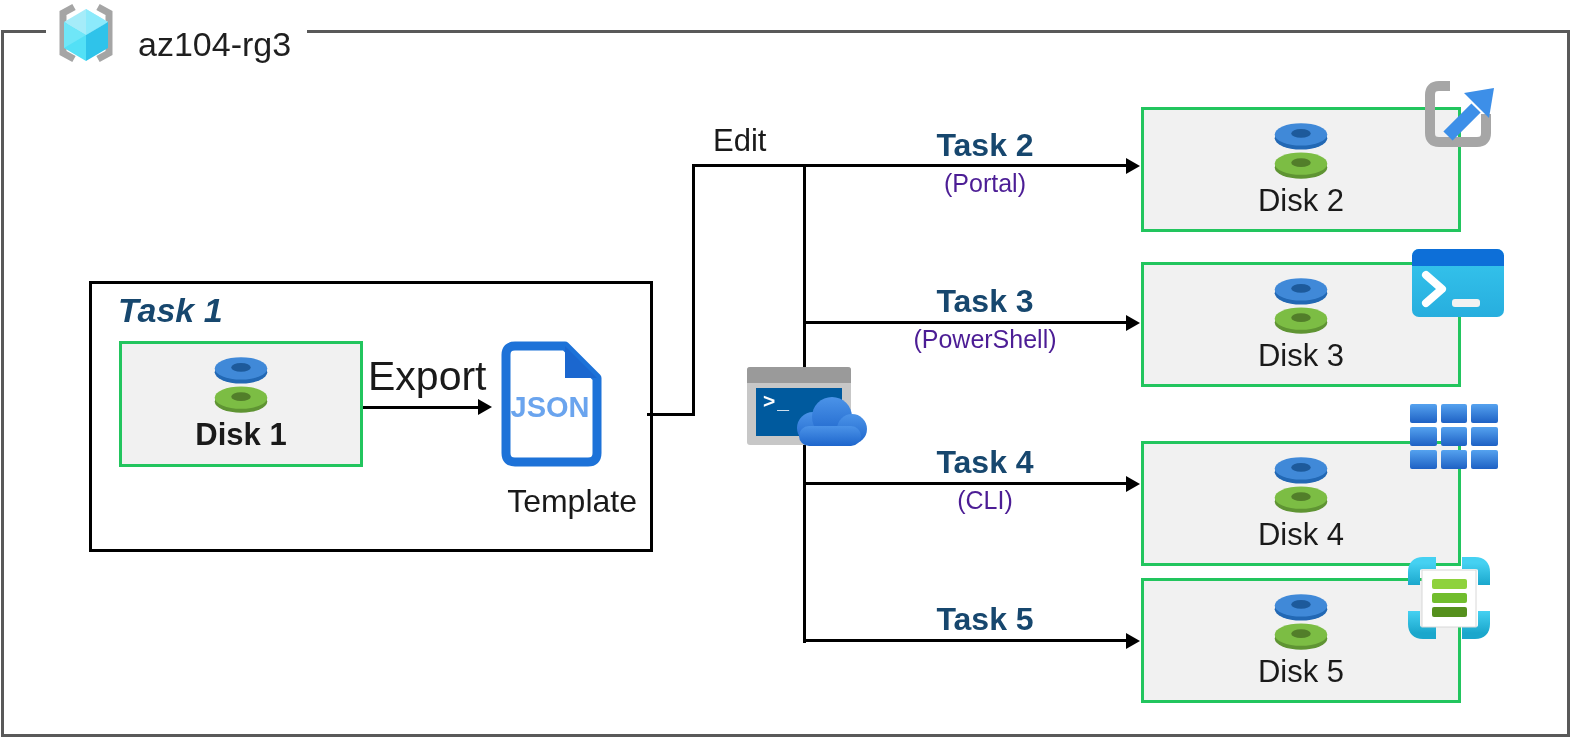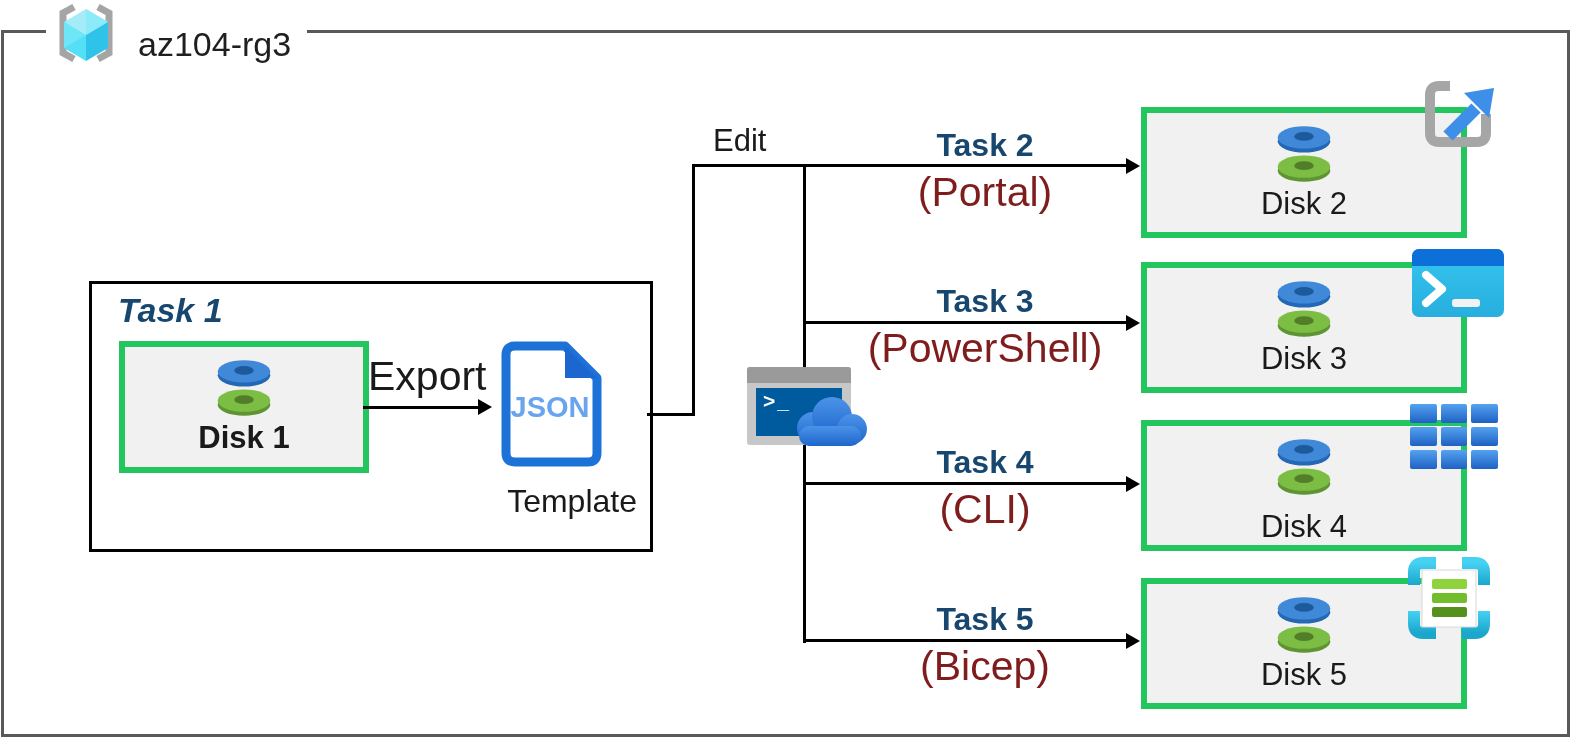--- a/index.html
+++ b/index.html
@@ -8,35 +8,35 @@
     font-family:"Liberation Sans",sans-serif;color:#1a1a1a;overflow:hidden;background:#fff;
   }
   .abs{position:absolute;}
   
   #rg-frame{left:1px;top:30px;width:1563px;height:701px;border:3px solid #595959;z-index:0;}
   #rg-label{left:46px;top:0;height:64px;display:flex;align-items:flex-end;gap:16px;background:#fff;padding:0 16px 0 4px;z-index:5;}
   #rg-label .rg-text{font-size:34px;color:#1f1f1f;}
   
   #task1-box{left:89px;top:281px;width:558px;height:265px;border:3px solid #000;background:#fff;z-index:1;}
   #task1-title{left:118px;top:291px;font-size:34px;font-weight:bold;color:#17476e;z-index:2;font-style:italic;}
-  .disk-box{border:6px solid #22c55e;background:#f1f1f1;display:flex;flex-direction:column;align-items:center;z-index:1;}
+  .disk-box{border:3px solid #22c55e;background:#f1f1f1;display:flex;flex-direction:column;align-items:center;z-index:1;}
   #disk1-box{left:119px;top:341px;width:238px;height:120px;font-weight:bold;}
   .disk-box .disk-icon{width:74px;height:62px;margin-top:9px;}
   .disk-label{font-size:31px;color:#1a1a1a;margin-top:2px;}
   #export-label{left:368px;top:353px;font-size:41px;z-index:2;}
   #json-icon{left:494px;top:337px;z-index:2;}
   #template-label{left:472px;top:483px;width:165px;text-align:right;font-size:32px;z-index:2;}
   
   .hline{height:3px;background:#000;z-index:1;}
   .vline{width:3px;background:#000;z-index:1;}
   .arrowhead{width:0;height:0;border-top:8px solid transparent;border-bottom:8px solid transparent;border-left:14px solid #000;z-index:1;}
   
   .branch-label{width:330px;text-align:center;z-index:2;}
   .task-name{font-size:32px;font-weight:bold;color:#17476e;}
-  .task-method{font-size:41px;color:#7f1d1d;}
+  .task-method{font-size:25px;color:#4c1d95;}
   #edit-label{left:713px;top:123px;font-size:31px;z-index:2;}
   
   .disk-box-r{left:1141px;width:314px;height:119px;}
   
   #cloud-shell{left:747px;top:367px;width:104px;height:78px;background:#c7c7c7;border-radius:3px;z-index:3;}
   #cloud-shell .cs-titlebar{position:absolute;left:0;top:0;width:100%;height:16px;background:#9a9a9a;border-radius:3px 3px 0 0;}
   #cloud-shell .cs-terminal{position:absolute;left:9px;top:21px;width:86px;height:48px;background:#005a9e;}
   #cloud-shell .cs-prompt{position:absolute;left:7px;top:1px;color:#fff;font-size:21px;font-weight:bold;letter-spacing:2px;}
   #cs-cloud{left:789px;top:393px;z-index:4;}
   
@@ -115,21 +115,20 @@
   <div class="abs hline" style="left:803px;top:639px;width:325px;"></div>
   <div class="abs arrowhead" style="left:1126px;top:633px;"></div>
 
   <div class="abs branch-label task-name" style="left:820px;top:127px;">Task 2</div>
   <div class="abs branch-label task-method" style="left:820px;top:169px;">(Portal)</div>
   <div class="abs branch-label task-name" style="left:820px;top:283px;">Task 3</div>
   <div class="abs branch-label task-method" style="left:820px;top:325px;">(PowerShell)</div>
   <div class="abs branch-label task-name" style="left:820px;top:444px;">Task 4</div>
   <div class="abs branch-label task-method" style="left:820px;top:486px;">(CLI)</div>
   <div class="abs branch-label task-name" style="left:820px;top:601px;">Task 5</div>
-  <div class="abs branch-label task-method" style="left:820px;top:643px;">(Bicep)</div>
 
   <div class="abs" id="cloud-shell">
     <div class="cs-titlebar"></div>
     <div class="cs-terminal">
       <span class="cs-prompt">&gt;_</span>
     </div>
   </div>
   <svg class="abs" id="cs-cloud" width="82" height="54" viewBox="0 0 82 54">
     <defs>
         <linearGradient id="cg" x1="0" y1="0" x2="0" y2="1">
@@ -148,21 +147,21 @@
         <use href="#disk-sym"></use>
       </svg>
     <span class="disk-label">Disk 2</span>
   </div>
   <div class="abs disk-box disk-box-r" style="top:262px;">
     <svg class="disk-icon" viewBox="0 0 76 62">
         <use href="#disk-sym"></use>
       </svg>
     <span class="disk-label">Disk 3</span>
   </div>
-  <div class="abs disk-box disk-box-r" style="top:420px;justify-content:space-between;">
+  <div class="abs disk-box disk-box-r" style="top:441px;">
     <svg class="disk-icon" viewBox="0 0 76 62">
         <use href="#disk-sym"></use>
       </svg>
     <span class="disk-label">Disk 4</span>
   </div>
   <div class="abs disk-box disk-box-r" style="top:578px;">
     <svg class="disk-icon" viewBox="0 0 76 62">
         <use href="#disk-sym"></use>
       </svg>
     <span class="disk-label">Disk 5</span>

